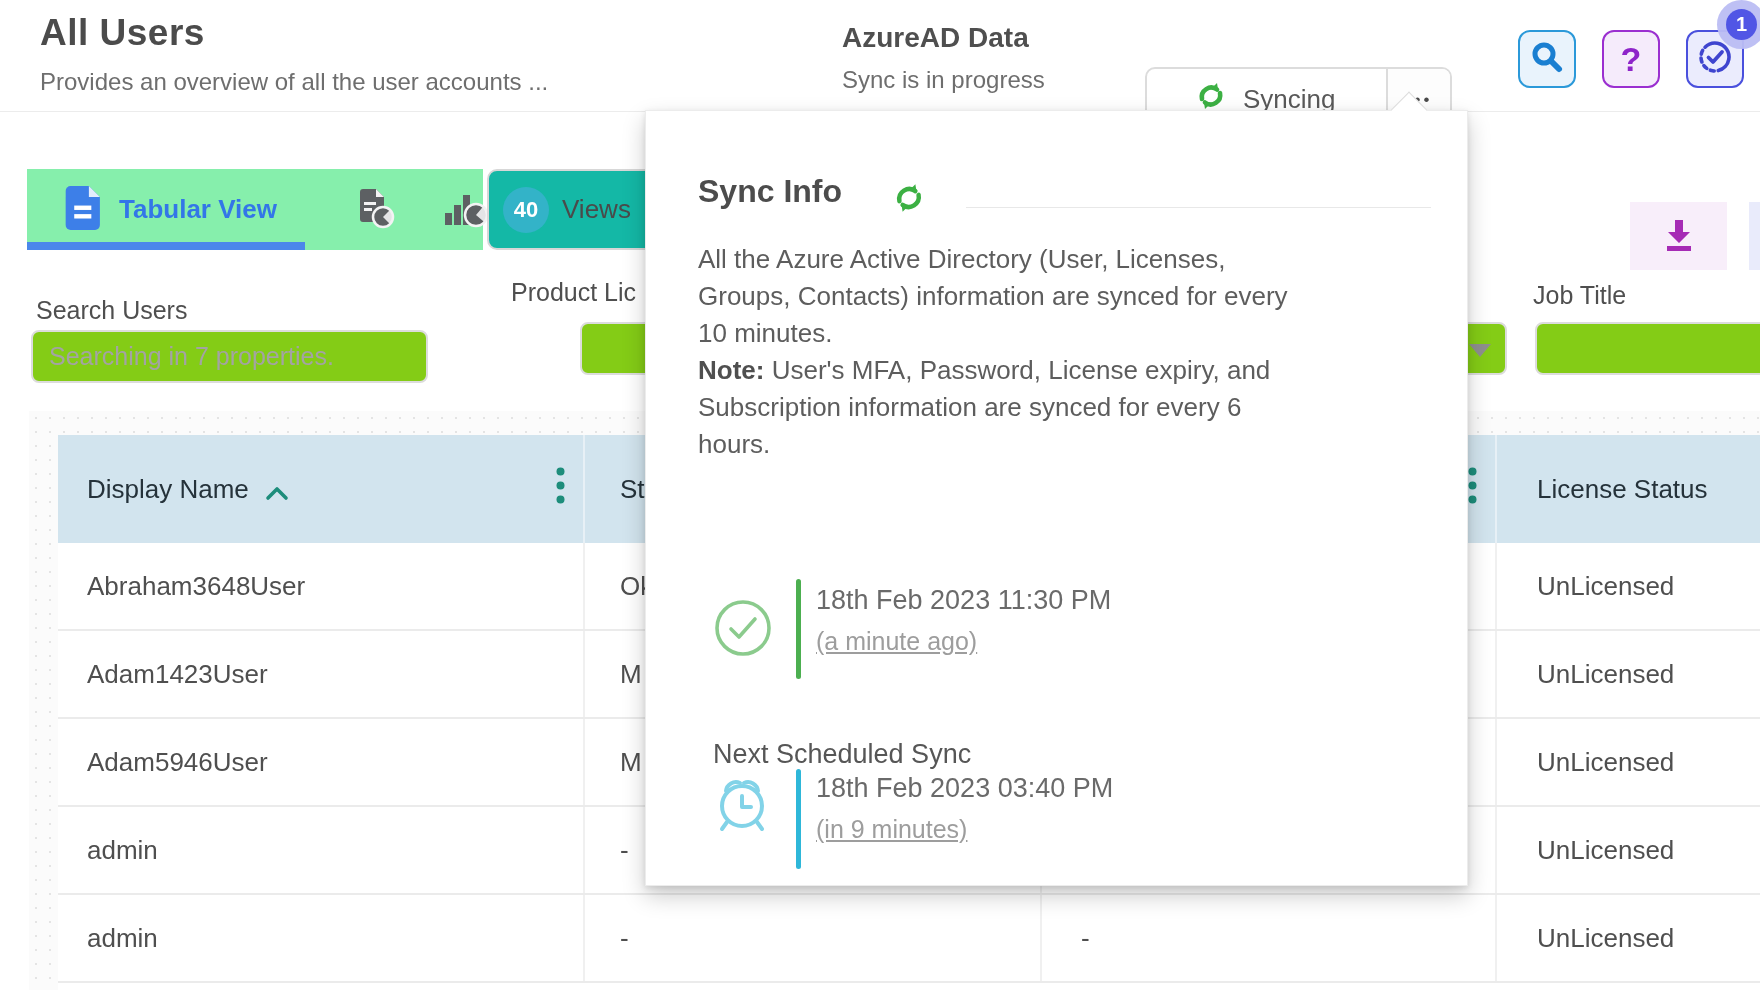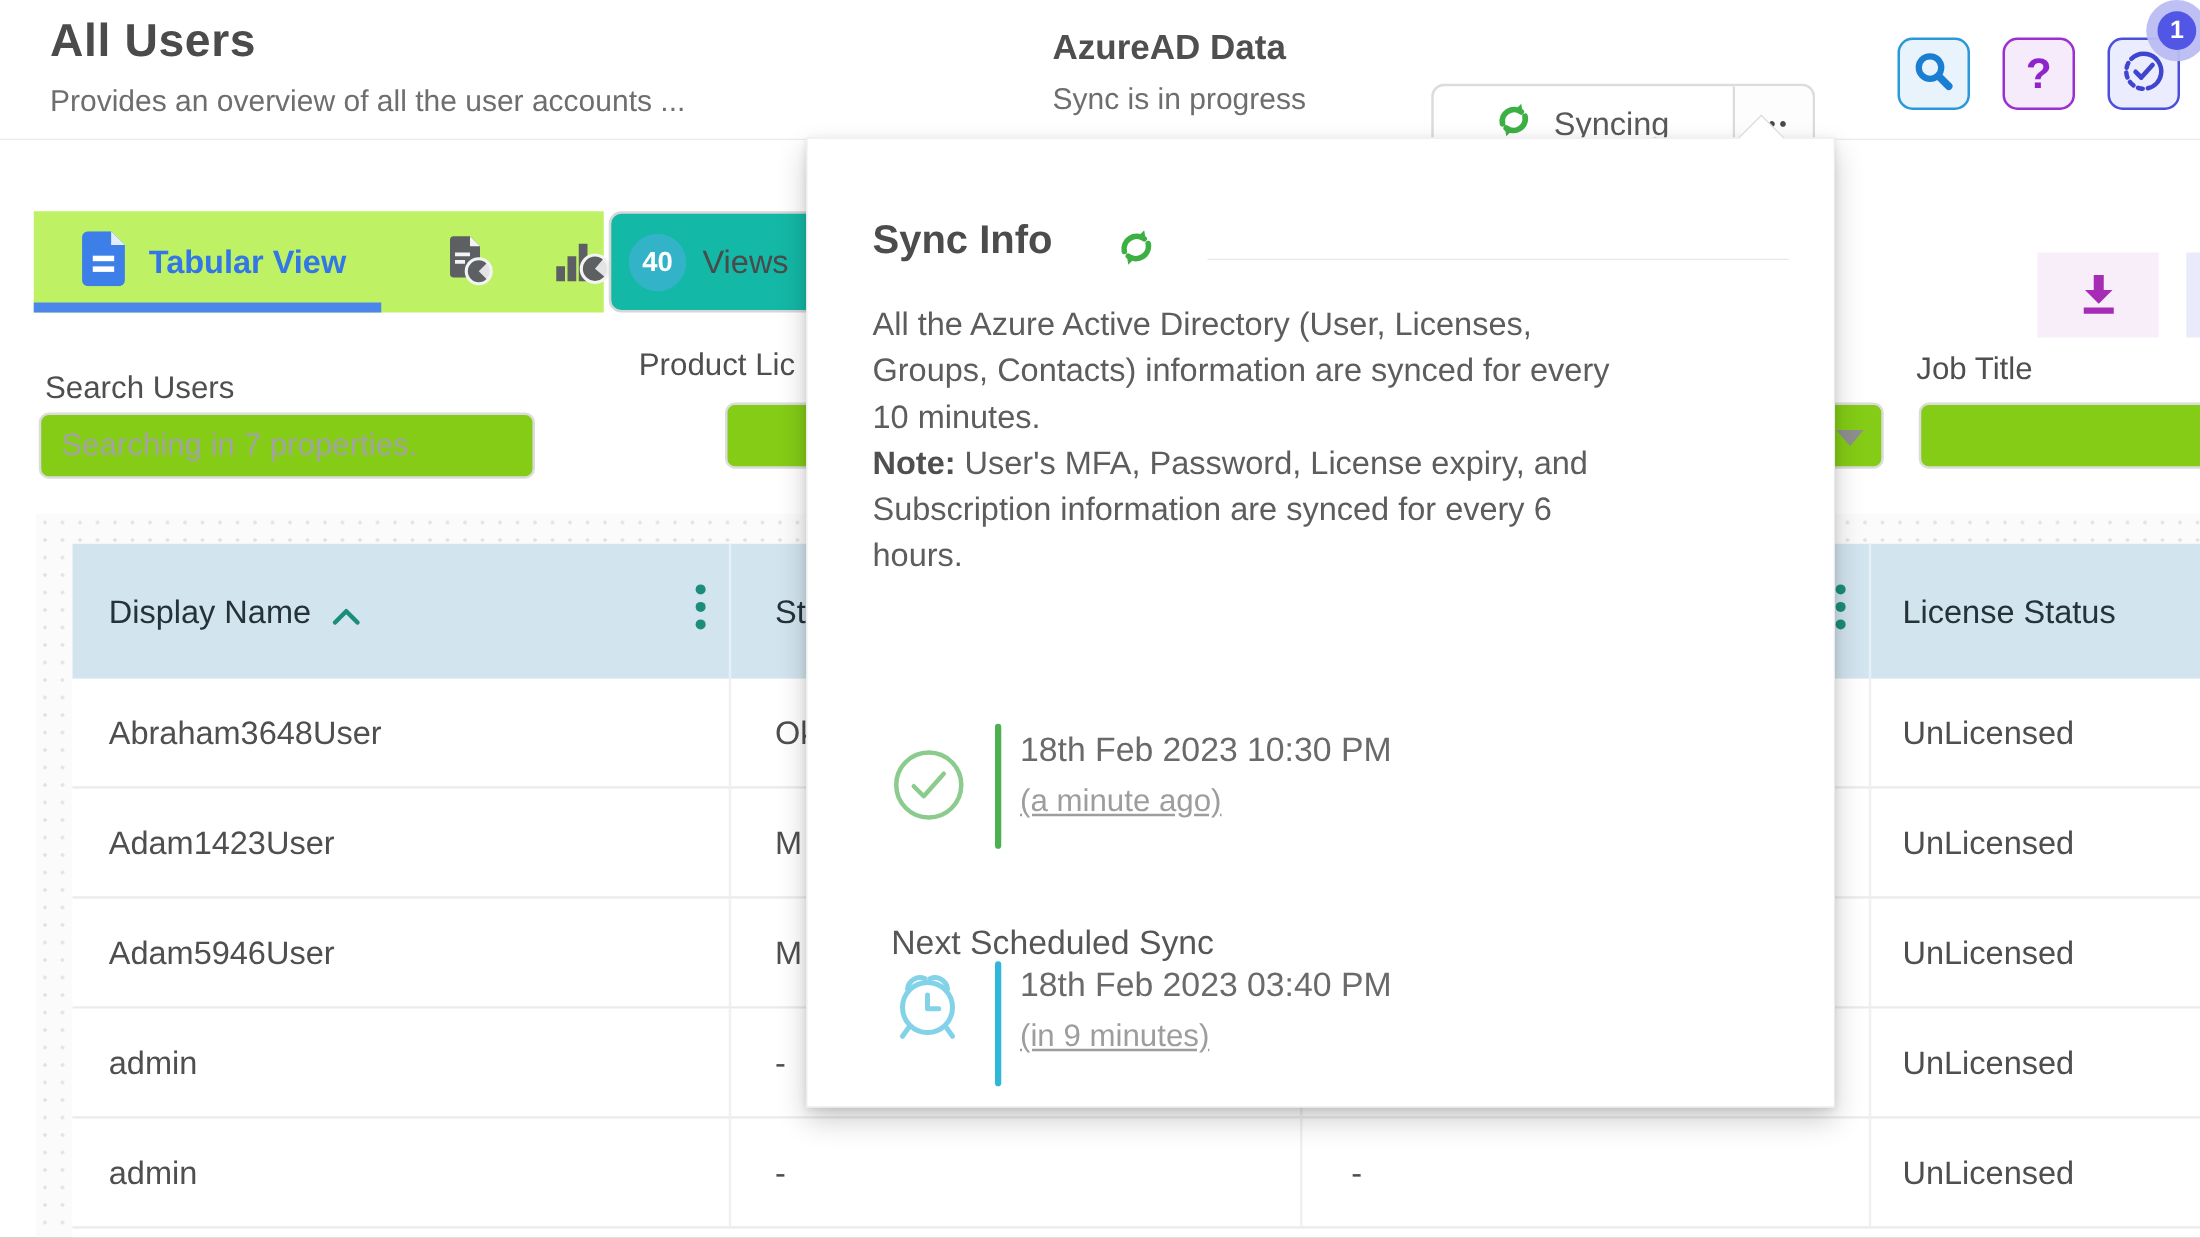--- a/index.html
+++ b/index.html
@@ -15,21 +15,21 @@
   .sync-group { position:absolute; left:1145px; top:25px; width:307px; height:65px; border:2px solid #dcdcdc; border-radius:10px; background:#fff; display:flex;margin-top:42px; }
   .sync-main { flex:1; display:flex; align-items:center; padding-left:48px; gap:16px; font-size:26px; color:#595959; }
   .sync-more { width:64px; border-left:2px solid #dcdcdc; display:flex; align-items:center; justify-content:center; color:#4a4a4a; font-size:17px; letter-spacing:3px; background:#fdfdfd; border-radius:0 8px 8px 0; }
   .sq-btn { position:absolute; top:30px; width:58px; height:58px; border-radius:12px; display:flex; align-items:center; justify-content:center; }
   .btn-search { left:1518px; background:#e9f3fc; border:2px solid #2b99d9; }
   .btn-help   { left:1602px; background:#f5ebfb; border:2px solid #9b2fd0; color:#8e24c9; font-size:34px; font-weight:bold; }
   .btn-audit  { left:1686px; background:#ebecfd; border:2px solid #4a50dd; }
   .badge-1 { position:absolute; left:1726px; top:9px; width:31px; height:31px; border-radius:50%; background:#5156e5; color:#fff; font-size:20px; font-weight:bold; display:flex; align-items:center; justify-content:center; box-shadow:0 0 0 9px rgba(186,189,243,.95); z-index:6; }
 
   
-  .tabbar { position:absolute; left:27px; top:169px; width:456px; height:81px; background:#bef264; z-index:1; }
+  .tabbar { position:absolute; left:27px; top:169px; width:456px; height:81px; background:#86efac; z-index:1; }
   .tab-active { position:absolute; left:0; top:0; width:278px; height:81px; display:flex; align-items:center; padding-left:38px; gap:16px; }
   .tab-active .lbl { font-size:26px; font-weight:bold; color:#3376e8; }
   .tab-underline { position:absolute; left:0; bottom:0; width:278px; height:8px; background:#4b87ea; }
   .tab-ico { position:absolute; top:18px; width:46px; height:46px; display:flex; align-items:center; justify-content:center; }
   .views-btn { position:absolute; left:487px; top:169px; width:176px; height:81px; background:#14b8a6; border:2px solid #d7d7d7; border-radius:10px; display:flex; align-items:center; z-index:1; }
   .views-badge { width:46px; height:46px; margin-left:14px; border-radius:50%; background:#33b3c8; color:#fff; font-size:22px; font-weight:bold; display:flex; align-items:center; justify-content:center; }
   .views-lbl { margin-left:13px; font-size:26px; color:#4a4a4a; }
 
   
   .flt-label { position:absolute; font-size:25px; color:#4f4f4f; z-index:1; }
@@ -45,21 +45,21 @@
   .table-inner { position:absolute; left:29px; top:24px; right:0; bottom:0; background:#fff; }
   .thead { display:flex; height:108px; background:#d2e4ee; }
   .th { position:relative; display:flex; align-items:center; font-size:26px; color:#25323a; font-weight:500; }
   .th + .th { border-left:2px solid #e7f0f6; }
   .trow { display:flex; height:88px; border-bottom:2px solid #ebebeb; background:#fff; }
   .td { position:relative; display:flex; align-items:center; font-size:26px; color:#4f4f4f; }
   .td + .td { border-left:2px solid #f0f0f0; }
   .c1 { width:525px; padding-left:29px; }
   .c2 { width:457px; padding-left:35px; }
   .c3 { width:455px; padding-left:39px; }
-  .c4 { flex:1; padding-left:25px;text-align:center; }
+  .c4 { flex:1; padding-left:40px;text-align:center; }
   .kebab { position:absolute; right:18px; top:50%; transform:translateY(-50%); }
   .caret-up { margin-left:16px; margin-top:6px; }
   .stub-row { height:7px; background:#fff; }
 
   
   .popover { position:absolute; left:645px; top:110px; width:823px; height:776px; background:#fff; border:1px solid #ececec;
     box-shadow:0 10px 22px rgba(0,0,0,.20), 0 2px 6px rgba(0,0,0,.10); z-index:50; }
   .pop-arrow { position:absolute; left:750px; top:-14px; width:26px; height:26px; background:#fff; transform:rotate(45deg);
     border-left:1px solid #dcdcdc; border-top:1px solid #dcdcdc; }
   .pop-title { position:absolute; left:52px; top:62px; font-size:32px; font-weight:600; color:#4c4c4c; }
@@ -277,21 +277,21 @@
 Subscription information are synced for every 6
 hours.</span></p>
 
     <div class="sync-ico" style="left:66px; top:486px;">
       <svg width="62" height="62" viewBox="0 0 62 62">
         <circle cx="31" cy="31" r="26" fill="none" stroke="#8bcb8d" stroke-width="3.6"></circle>
         <path d="M19 32 l8 8 l16 -18" fill="none" stroke="#8bcb8d" stroke-width="3.6" stroke-linecap="round" stroke-linejoin="round"></path>
       </svg>
     </div>
     <div class="sync-bar" style="top:468px; background:#4caf50;"></div>
-    <div class="sync-time" style="top:474px;">18th Feb 2023 10:30 PM</div>
+    <div class="sync-time" style="top:474px;">18th Feb 2023 11:30 PM</div>
     <div class="sync-rel" style="top:516px;">(a minute ago)</div>
 
     <div class="sync-sec-label" style="top:628px;">Next Scheduled Sync</div>
     <div class="sync-ico" style="left:62px; top:658px;">
       <svg width="68" height="68" viewBox="0 0 68 68">
         <circle cx="34" cy="37" r="20" fill="none" stroke="#82d3e8" stroke-width="4"></circle>
         <path d="M34 27 v11 h9" fill="none" stroke="#82d3e8" stroke-width="4" stroke-linecap="round" stroke-linejoin="round"></path>
         <path d="M18 22 a10 10 0 0 1 14 -8" fill="none" stroke="#82d3e8" stroke-width="4" stroke-linecap="round"></path>
         <path d="M50 22 a10 10 0 0 0 -14 -8" fill="none" stroke="#82d3e8" stroke-width="4" stroke-linecap="round"></path>
         <line x1="19" y1="53" x2="14" y2="60" stroke="#82d3e8" stroke-width="4" stroke-linecap="round"></line>

